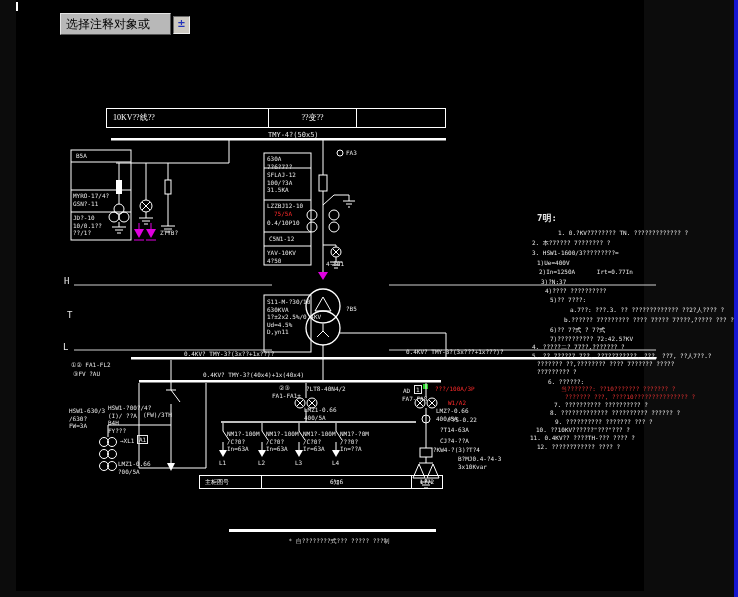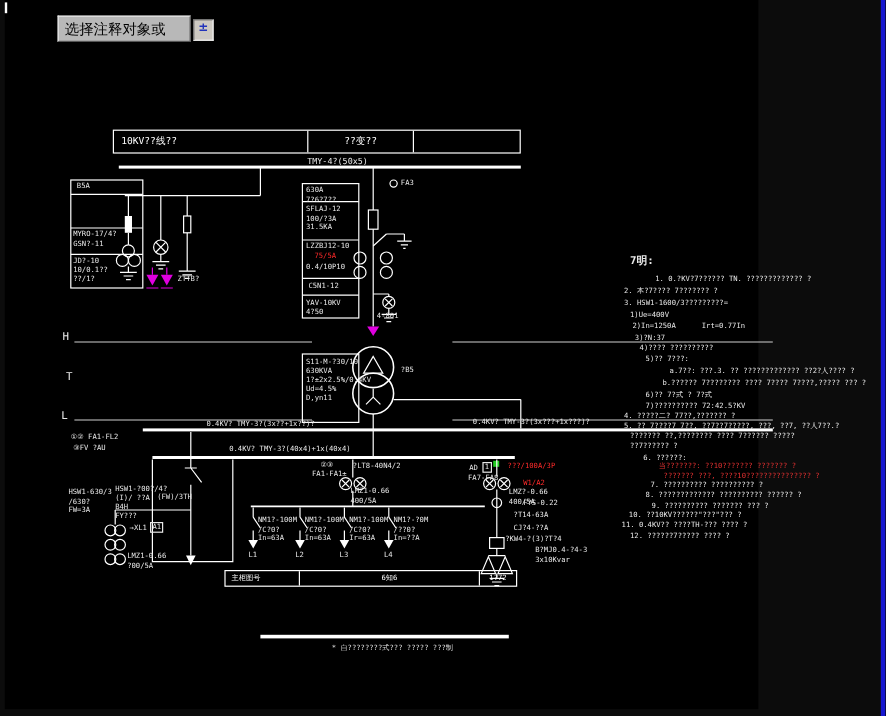--- a/index.html
+++ b/index.html
@@ -1,31 +1,31 @@
 <!DOCTYPE html>
 <html><head>
 <meta charset="utf-8">
 <style>
   html,body{margin:0;padding:0;}
   body{width:738px;height:597px;background:#0c0c0c;position:relative;overflow:hidden;
        font-family:"DejaVu Sans Mono",monospace;}
-  #canvas{position:absolute;left:4px;top:0;width:628px;height:591px;background:#000;}
+  #canvas{position:absolute;left:16px;top:0;width:628px;height:591px;background:#000;}
   svg{position:absolute;left:0;top:0;}
   .lbl{position:absolute;color:#e8e8e8;font:6px/7.5px "DejaVu Sans Mono",monospace;
        white-space:pre-line;letter-spacing:0;}
   .s7{font-size:7px;line-height:8.5px;}
   .s9{font-size:9px;line-height:11px;}
   .red{color:#ff2a2a;}
   .ctr{text-align:center;}
   .boxed{border:1px solid #e8e8e8;padding:0 1px;line-height:7px;}
   
   #hdr-table{position:absolute;left:90px;top:108px;width:340px;height:20px;display:flex;
              border:1px solid #fff;box-sizing:border-box;}
   #hdr-table .cell{border-right:1px solid #fff;box-sizing:border-box;color:#fff;
-                   font-size:8px;line-height:18px;overflow:hidden;}
+                   font-size:8px;line-height:18px;overflow:hidden;font-family:Liberation Serif, serif;}
   #hdr-table .cell:last-child{border-right:none;}
   
   #btm-table{position:absolute;left:183px;top:475px;width:244px;height:14px;display:flex;
              border:1px solid #fff;box-sizing:border-box;}
   #btm-table .cell{border-right:1px solid #fff;box-sizing:border-box;color:#fff;
                    font-size:6px;line-height:12px;overflow:hidden;}
   #btm-table .cell:last-child{border-right:none;}
   
   #tooltip{position:absolute;left:44px;top:13px;width:111px;height:22px;background:#b8b8b8;
            border-top:1px solid #e6e6e6;border-left:1px solid #e6e6e6;

